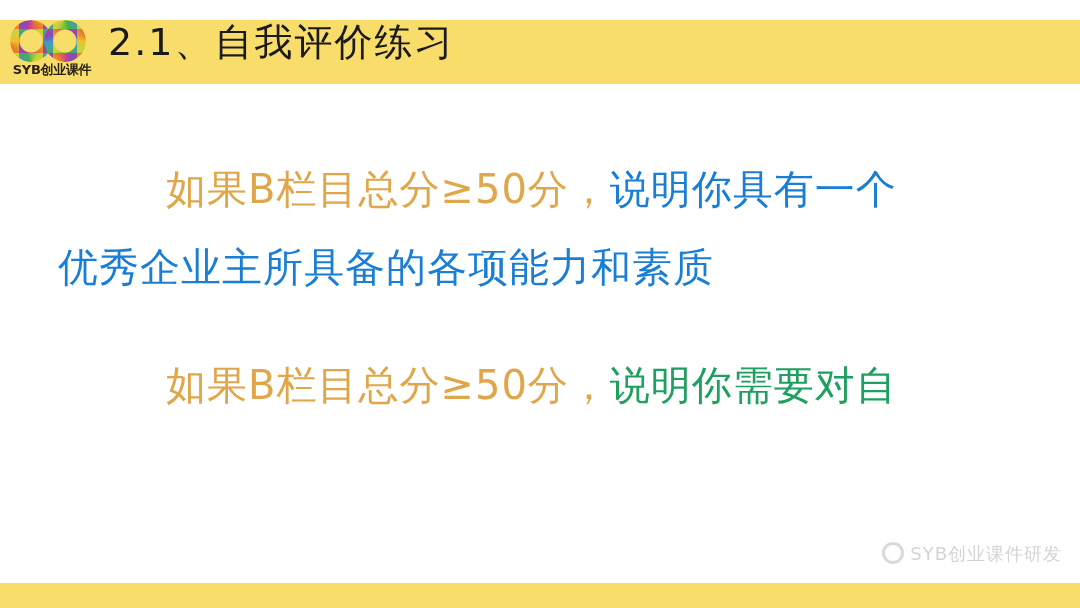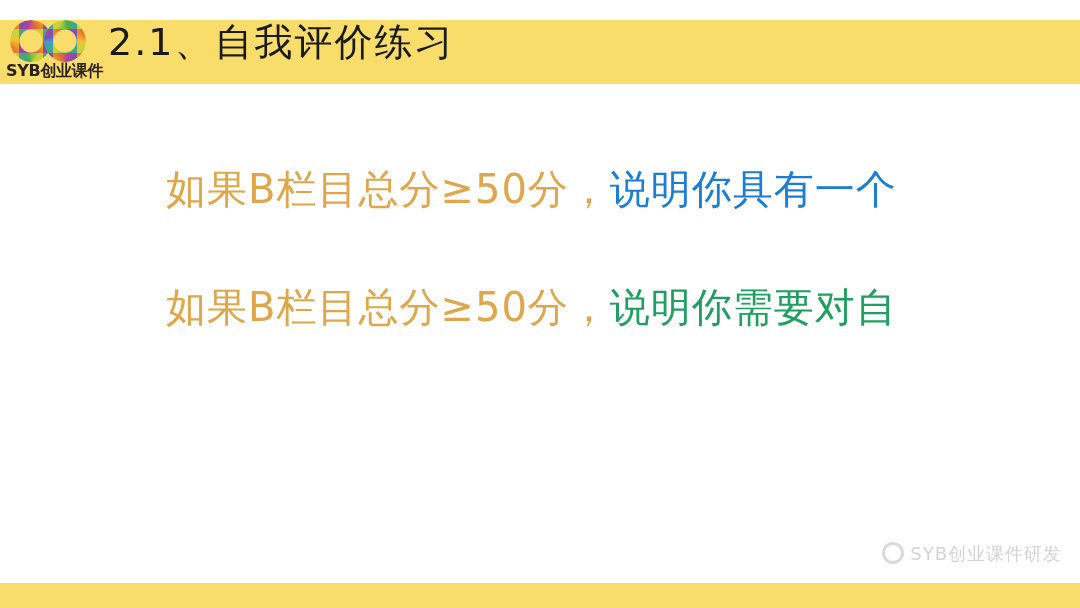--- a/index.html
+++ b/index.html
@@ -98,21 +98,21 @@
         #b43ca8 360deg);
     -webkit-mask: radial-gradient(circle at 50% 50%, transparent 0 11px, #000 12px 21px, transparent 22px);
             mask: radial-gradient(circle at 50% 50%, transparent 0 11px, #000 12px 21px, transparent 22px);
   }
   .logo-caption {
     position: absolute;
     left: 0px;
     top: 45px;
     width: 92px;
     text-align: center;
-    font-size: 16px;
+    font-size: 13px;
     font-weight: bold;
     color: #2a2118;
     letter-spacing: -0.3px;
     white-space: nowrap;
     font-family: "DejaVu Sans", "Liberation Sans", sans-serif;
   }
 
   
   .slide-title {
     position: absolute;
@@ -218,20 +218,23 @@
   </div>
 
   <div class="slide-title">2.1、自我评价练习</div>
 
   <div class="body-text">
 
     <div class="para">
       <div class="tline indented">
         <span class="seg seg-orange">如果B栏目总分≥50分，</span><span class="seg seg-blue">说明你具有一个</span>
       </div>
+      <div class="tline">
+        <span class="seg seg-blue">优秀企业主所具备的各项能力和素质</span>
+      </div>
     </div>
 
     <div class="para">
       <div class="tline indented">
         <span class="seg seg-orange">如果B栏目总分≥50分，</span><span class="seg seg-green">说明你需要对自</span>
       </div>
     </div>
 
   </div>
 

